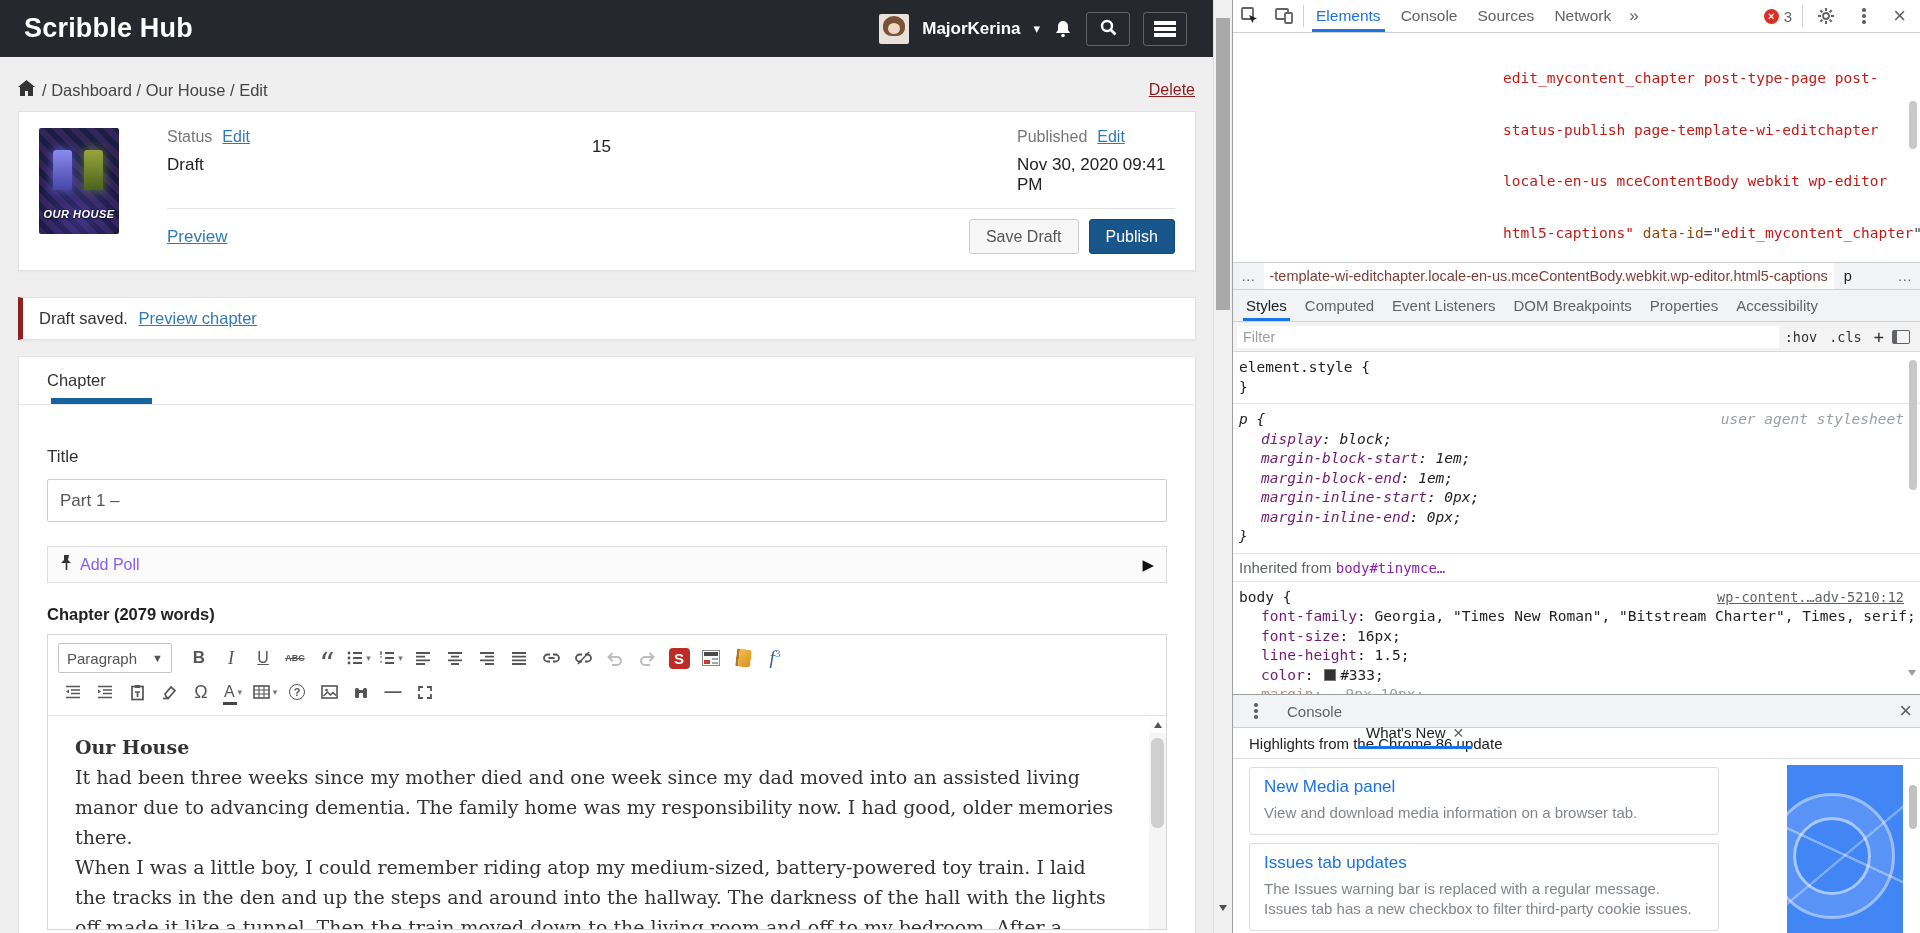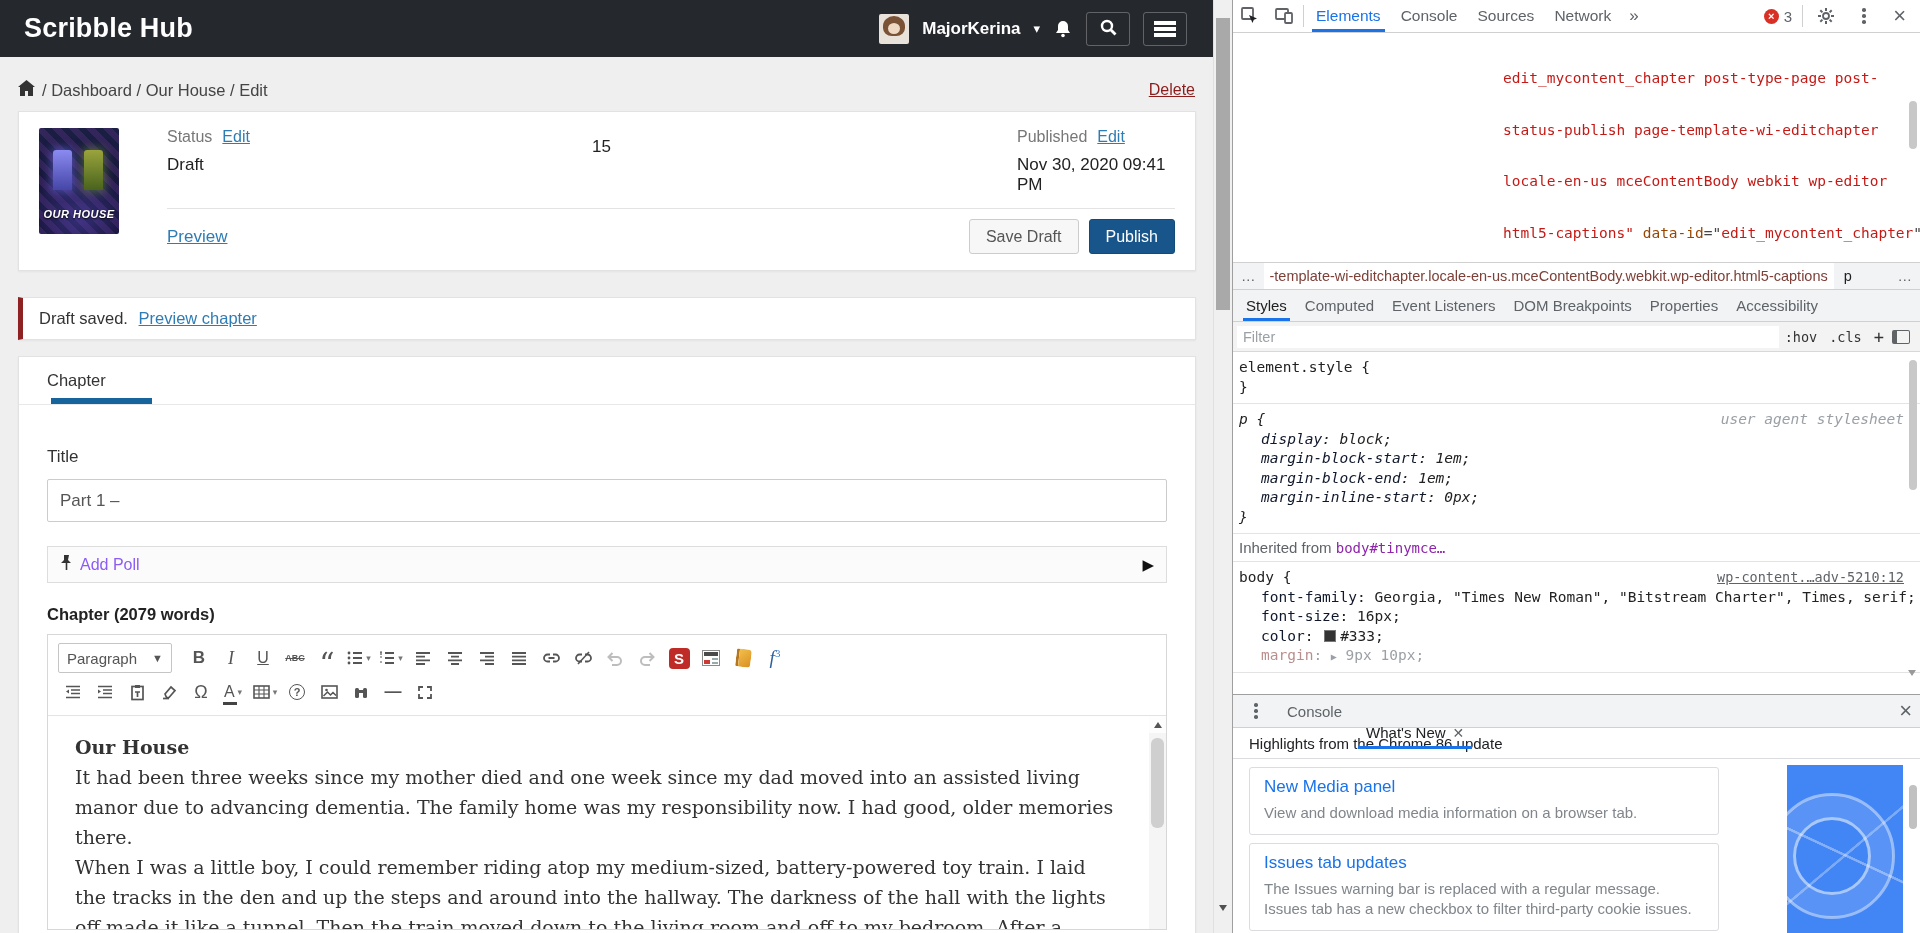--- a/index.html
+++ b/index.html
@@ -145,21 +145,21 @@
   .filter-input { flex:1; height:22px; border:none; background:#fff; font-size:14.5px; padding:0 6px; color:#333; font-family:inherit; }
   .filter-input::placeholder { color:#9aa0a6; }
   .fctrl { font-family:"DejaVu Sans Mono",monospace; font-size:13.5px; color:#333; padding:0 6px; cursor:pointer; white-space:nowrap; }
   .fplus { font-size:17px; }
   .fpanel { width:18px; height:14px; border:1.5px solid #5f6368; border-radius:2px; margin:0 6px 0 2px; position:relative; cursor:pointer; border-left-width:5px; }
 
   .styles { position:relative; height:342px; overflow:hidden; font-family:"DejaVu Sans Mono",monospace; font-size:14.5px; color:#222; }
   .sec { border-bottom:1px solid #e3e3e3; padding:6px 0 6px 6px; }
   .cln { height:19.5px; line-height:19.5px; white-space:pre; }
   .cln.ind { padding-left:22px; }
-  .pn { color:#0f172a; }
+  .pn { color:#701a75; }
   .pv { color:#222; }
   .ua-rule .cln { font-style:italic; }
   .ua-label { float:right; color:#9aa0a6; font-style:italic; margin-right:16px; }
   .src-link { float:right; color:#5f6368; text-decoration:underline; margin-right:16px; font-size:13.5px; cursor:pointer; }
   .inh-bar { padding:5px 6px; font-family:"Liberation Sans",sans-serif; font-size:15px; color:#5f6368; border-bottom:1px solid #e3e3e3; }
   .inh-link { color:#8e24aa; font-family:"DejaVu Sans Mono",monospace; font-size:14px; cursor:pointer; }
   .swatch { display:inline-block; width:12px; height:12px; background:#333; border:1px solid #777; margin:0 4px 0 2px; transform:translateY(1px); }
   .ovr { color:#9aa0a6; }
   .ovr .pn { color:#b98e8e; }
   .sarrow { color:#9aa0a6; font-size:10px; }
@@ -565,30 +565,32 @@
       <div class="sec">
         <div class="cln"><span>element.style {</span></div>
         <div class="cln"><span>}</span></div>
       </div>
       <div class="sec ua-rule">
         <div class="cln"><span class="ua-label">user agent stylesheet</span><span>p {</span></div>
         <div class="cln ind"><span class="pn">display</span><span class="pv">: block;</span></div>
         <div class="cln ind"><span class="pn">margin-block-start</span><span class="pv">: 1em;</span></div>
         <div class="cln ind"><span class="pn">margin-block-end</span><span class="pv">: 1em;</span></div>
         <div class="cln ind"><span class="pn">margin-inline-start</span><span class="pv">: 0px;</span></div>
+        <div class="cln ind"><span class="pn">margin-inline-end</span><span class="pv">: 0px;</span></div>
         <div class="cln"><span>}</span></div>
       </div>
       <div class="inh-bar">
         <span>Inherited from</span>
         <span class="inh-link">body#tinymce…</span>
       </div>
       <div class="sec">
         <div class="cln"><span class="src-link">wp-content.…adv-5210:12</span><span>body {</span></div>
         <div class="cln ind"><span class="pn">font-family</span><span class="pv">: Georgia, "Times New Roman", "Bitstream Charter", Times, serif;</span></div>
         <div class="cln ind"><span class="pn">font-size</span><span class="pv">: 16px;</span></div>
+        <div class="cln ind"><span class="pn">line-height</span><span class="pv">: 1.5;</span></div>
         <div class="cln ind"><span class="pn">color</span><span class="pv">: </span><span class="swatch"></span><span class="pv">#333;</span></div>
         <div class="cln ind ovr"><span class="pn">margin</span><span>: </span><span class="sarrow">▶</span><span> 9px 10px;</span></div>
 
       </div>
       <div class="stylebar">
           <div class="tb-thumb" style="top:4px;height:130px;"></div>
         </div>
       <div class="more-down"><span class="tri-down" style="border-top-color:#9a9a9a;"></span></div>
     </div>
 

